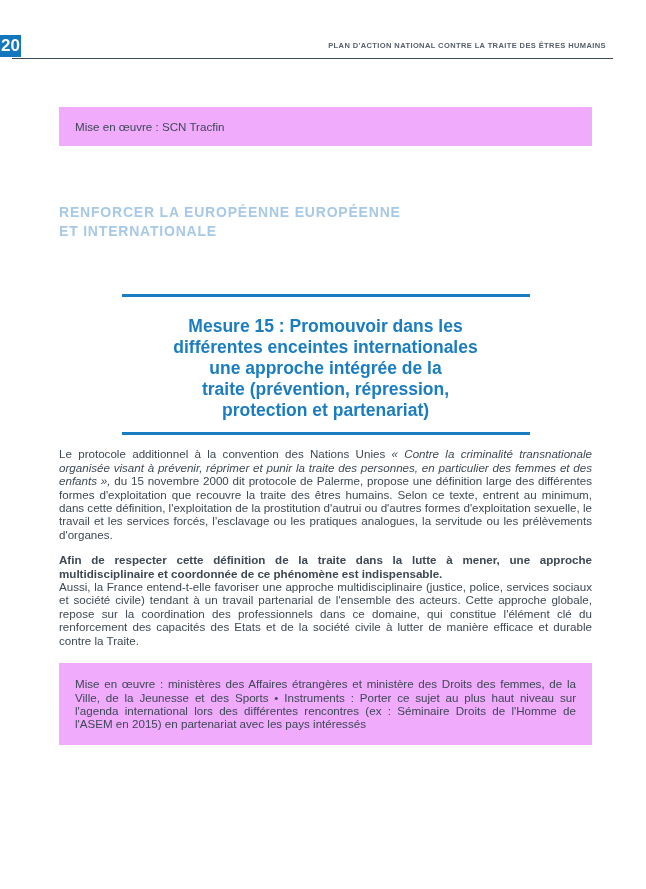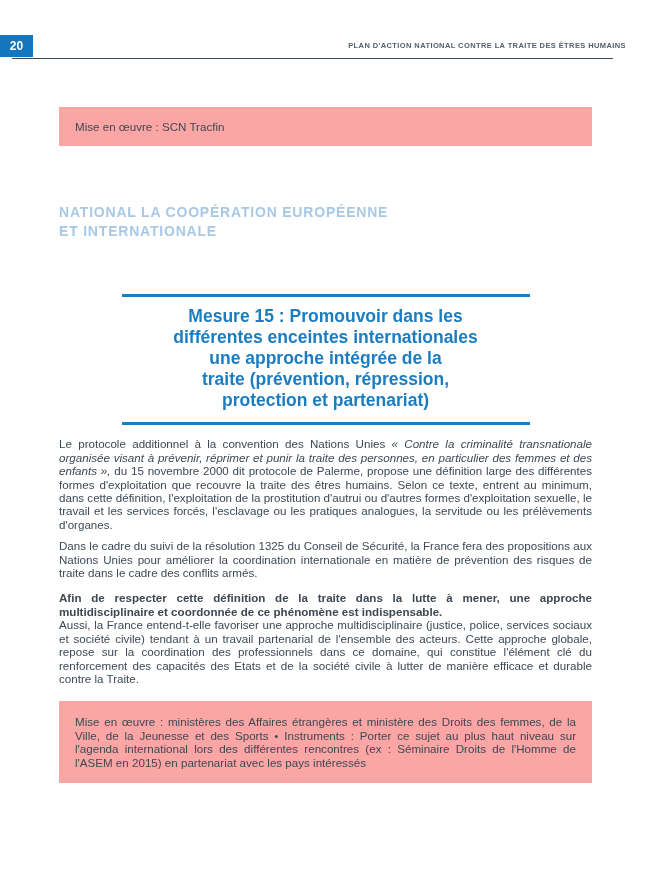--- a/index.html
+++ b/index.html
@@ -8,67 +8,67 @@
     background: #ffffff;
     font-family: "Liberation Sans", sans-serif;
     position: relative;
     overflow: hidden;
   }
   .page { position: absolute; inset: 0; }
 
   
   .page-num-box {
     position: absolute; left: 0; top: 35px;
-    width: 33px; height: 22px;
+    width: 21px; height: 22px;
     background: #1477bd;
-    color: #ffffff; font-size: 12px; font-weight: bold;
+    color: #ffffff; font-size: 17px; font-weight: bold;
     display: flex; align-items: center; justify-content: center;
   }
   .header-title {
-    position: absolute; top: 41px; right: 20px;
+    position: absolute; top: 41px; right: 40px;
     font-size: 7.5px; letter-spacing: 0.4px;
     color: #55606b; font-weight: bold;
     text-align: right;
   }
   .header-rule {
     position: absolute; top: 58px; left: 12px; right: 33px;
     height: 1px; background: #3d4a57;
   }
 
   
   .content {
     position: absolute; left: 59px; top: 84px; width: 533px;
     color: #3d4854;
     font-size: 11.6px; line-height: 13.4px;
   }
   .body-par { margin: 0; text-align: justify; }
   .it { font-style: italic; }
 
   .callout {
-    background: #fca5a5;
+    background: #f0abfc;
     margin-top: 23px;
     padding: 13px 16px 13px 16px;
     text-align: justify;
   }
   .callout-text { margin: 0; }
 
   .section-heading {
     margin: 57px 0 0 0;
     color: #a7c9e6;
     font-size: 14px; font-weight: bold;
     line-height: 19px; letter-spacing: 0.8px;
     white-space: pre-line;
   }
 
   .measure-block {
     margin: 53px auto 0 auto;
     width: 408px;
     border-top: 3px solid #1b7dc1;
     border-bottom: 3px solid #1b7dc1;
-    padding: 9px 0 11px 0;
+    padding: 19px 0 11px 0;
   }
   .measure-title {
     margin: 0;
     color: #1b7dc1;
     font-size: 17.5px; font-weight: bold;
     line-height: 21px;
     text-align: center;
     white-space: pre-line;
   }
 
@@ -95,34 +95,33 @@
 
   <div class="header-rule"></div>
 
   <div class="content">
 
 
     <div class="callout">
       <p class="callout-text">Mise en œuvre : SCN Tracfin</p>
     </div>
 
-    <h2 class="section-heading">NATIONAL LA COOPÉRATION EUROPÉENNE
+    <h2 class="section-heading">RENFORCER LA EUROPÉENNE EUROPÉENNE
 ET INTERNATIONALE</h2>
 
     <div class="measure-block">
       <h3 class="measure-title">Mesure 15 : Promouvoir dans les
 différentes enceintes internationales
 une approche intégrée de la
 traite (prévention, répression,
 protection et partenariat)</h3>
     </div>
 
     <p class="body-par par-protocol"><span>Le protocole additionnel à la convention des Nations Unies </span><span class="it">« Contre la criminalité transnationale organisée visant à prévenir, réprimer et punir la traite des personnes, en particulier des femmes et des enfants »,</span><span> du 15 novembre 2000 dit protocole de Palerme, propose une définition large des différentes formes d'exploitation que recouvre la traite des êtres humains. Selon ce texte, entrent au minimum, dans cette définition, l'exploitation de la prostitution d'autrui ou d'autres formes d'exploitation sexuelle, le travail et les services forcés, l'esclavage ou les pratiques analogues, la servitude ou les prélèvements d'organes.</span></p>
 
-    <p class="body-par par-resolution">Dans le cadre du suivi de la résolution 1325 du Conseil de Sécurité, la France fera des propositions aux Nations Unies pour améliorer la coordination internationale en matière de prévention des risques de traite dans le cadre des conflits armés.</p>
 
     <p class="body-par par-definition">Afin de respecter cette définition de la traite dans la lutte à mener, une approche multidisciplinaire et coordonnée de ce phénomène est indispensable.</p>
 
     <p class="body-par par-approach">Aussi, la France entend-t-elle favoriser une approche multidisciplinaire (justice, police, services sociaux et société civile) tendant à un travail partenarial de l'ensemble des acteurs. Cette approche globale, repose sur la coordination des professionnels dans ce domaine, qui constitue l'élément clé du renforcement des capacités des Etats et de la société civile à lutter de manière efficace et durable contre la Traite.</p>
 
     <div class="callout callout-impl">
       <p class="callout-text">Mise en œuvre : ministères des Affaires étrangères et ministère des Droits des femmes, de la Ville, de la Jeunesse et des Sports • Instruments : Porter ce sujet au plus haut niveau sur l'agenda international lors des différentes rencontres (ex : Séminaire Droits de l'Homme de l'ASEM en 2015) en partenariat avec les pays intéressés</p>
     </div>
 
   </div>

